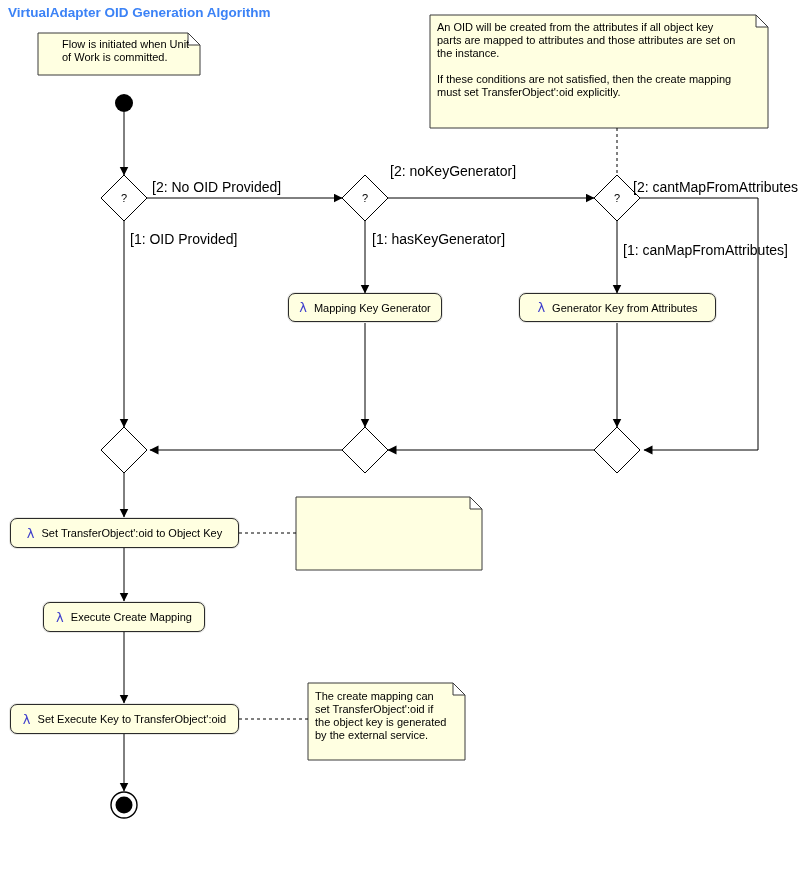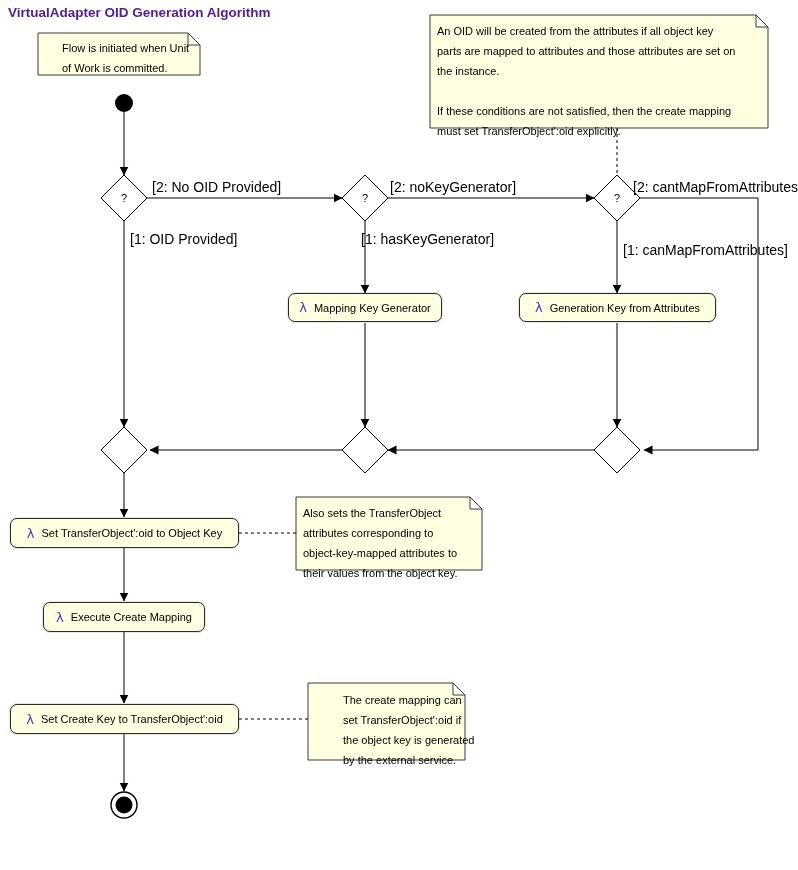--- a/index.html
+++ b/index.html
@@ -2,24 +2,24 @@
 <html><head>
 <meta charset="utf-8">
 <style>
   html,body{margin:0;padding:0;background:#fff;}
   #canvas{
     position:relative;width:798px;height:870px;background:#ffffff;
     font-family:"Liberation Sans","DejaVu Sans",sans-serif;overflow:hidden;
   }
   #diagram-svg{position:absolute;left:0;top:0;z-index:1;}
   .title{
-    position:absolute;left:8px;top:5px;font-size:13.5px;font-weight:bold;color:#4c1d95;z-index:3;text-align:center;
+    position:absolute;left:8px;top:5px;font-size:13.5px;font-weight:bold;color:#3b82f6;z-index:3;text-align:center;
   }
   .note-text{
-    position:absolute;z-index:3;font-size:11px;line-height:20px;color:#000;
+    position:absolute;z-index:3;font-size:11px;line-height:13px;color:#000;
     white-space:pre;letter-spacing:0px;
   }
   .action-box{
     position:absolute;z-index:3;box-sizing:border-box;
     background:#FFFFE1;border:1px solid #2b2b2b;border-radius:7px;
     display:flex;align-items:center;justify-content:center;gap:7px;
     font-size:11px;color:#000;box-shadow:0 0 0 1px rgba(60,60,30,0.12);
   }
   .lambda{
     color:#4040CC;font-size:13px;line-height:13px;font-family:"DejaVu Sans",sans-serif;
@@ -104,50 +104,46 @@
   <div class="title">VirtualAdapter OID Generation Algorithm</div>
 
   <div class="note-text" style="left:62px;top:38px;">Flow is initiated when Unit
 of Work is committed.</div>
   <div class="note-text" style="left:437px;top:21px;">An OID will be created from the attributes if all object key
 parts are mapped to attributes and those attributes are set on
 the instance.
 
 If these conditions are not satisfied, then the create mapping
 must set TransferObject':oid explicitly.</div>
-  <div class="note-text" style="left:303px;top:503px;">Also sets the TransferObject
-attributes corresponding to
-object-key-mapped attributes to
-their values from the object key.</div>
-  <div class="note-text" style="left:315px;top:690px;margin-left:28px;">The create mapping can
+  <div class="note-text" style="left:315px;top:690px;">The create mapping can
 set TransferObject':oid if
 the object key is generated
 by the external service.</div>
 
   <div class="action-box" style="left:288px;top:293px;width:154px;height:29px;">
     <span class="lambda">λ</span>
     <span>Mapping Key Generator</span>
   </div>
   <div class="action-box" style="left:519px;top:293px;width:197px;height:29px;">
     <span class="lambda">λ</span>
-    <span>Generation Key from Attributes</span>
+    <span>Generator Key from Attributes</span>
   </div>
   <div class="action-box" style="left:10px;top:518px;width:229px;height:30px;">
     <span class="lambda">λ</span>
     <span>Set TransferObject':oid to Object Key</span>
   </div>
   <div class="action-box" style="left:43px;top:602px;width:162px;height:30px;">
     <span class="lambda">λ</span>
     <span>Execute Create Mapping</span>
   </div>
   <div class="action-box" style="left:10px;top:704px;width:229px;height:30px;">
     <span class="lambda">λ</span>
-    <span>Set Create Key to TransferObject':oid</span>
+    <span>Set Execute Key to TransferObject':oid</span>
   </div>
 
   <span class="edge-label" style="left:152px;top:179px;">[2: No OID Provided]</span>
   <span class="edge-label" style="left:130px;top:231px;">[1: OID Provided]</span>
-  <span class="edge-label" style="left:390px;top:179px;">[2: noKeyGenerator]</span>
-  <span class="edge-label" style="left:361px;top:231px;">[1: hasKeyGenerator]</span>
+  <span class="edge-label" style="left:390px;top:163px;">[2: noKeyGenerator]</span>
+  <span class="edge-label" style="left:372px;top:231px;">[1: hasKeyGenerator]</span>
   <span class="edge-label" style="left:633px;top:179px;">[2: cantMapFromAttributes]</span>
   <span class="edge-label" style="left:623px;top:242px;">[1: canMapFromAttributes]</span>
 
 </div>
 
 </body></html>

